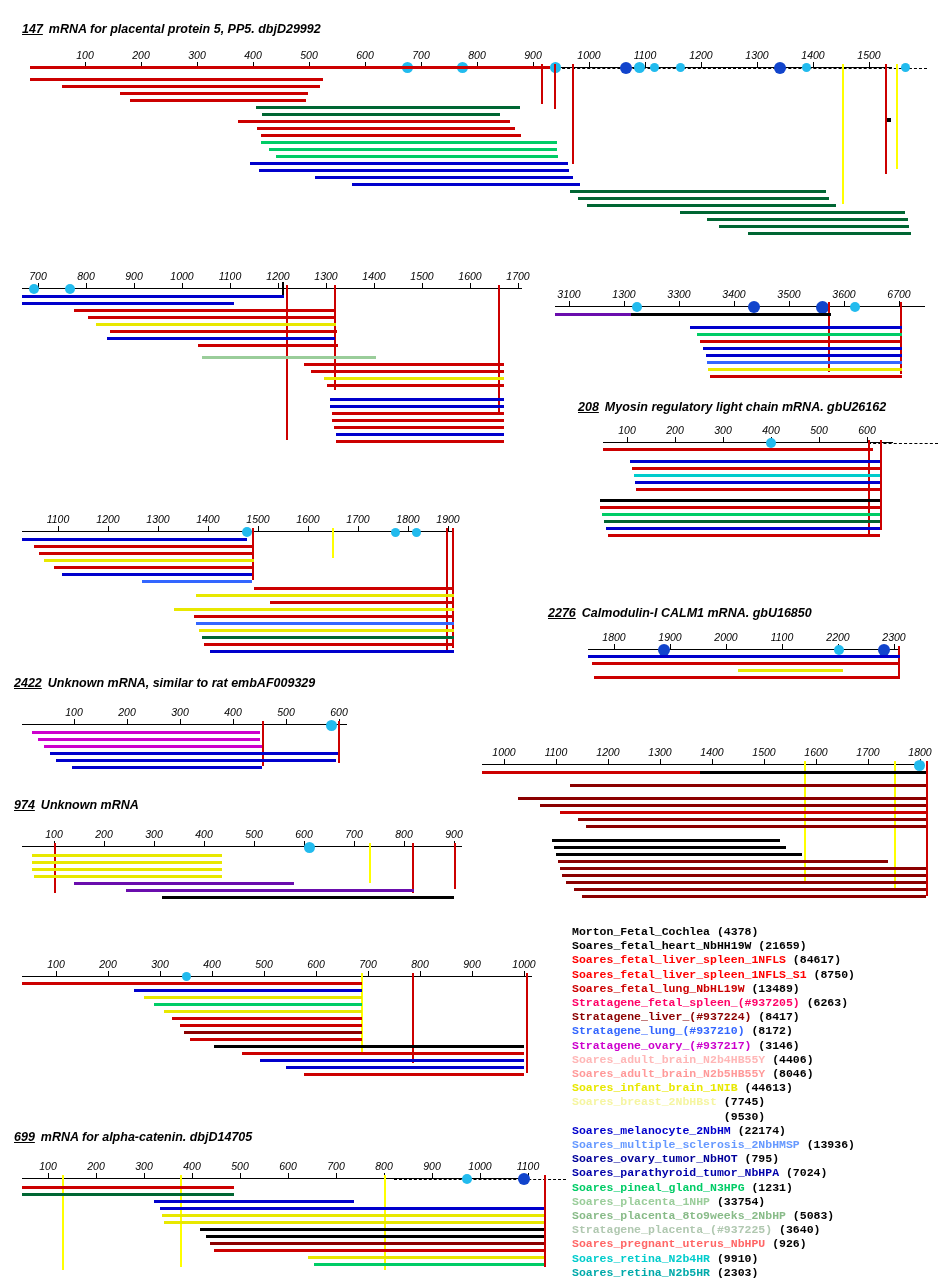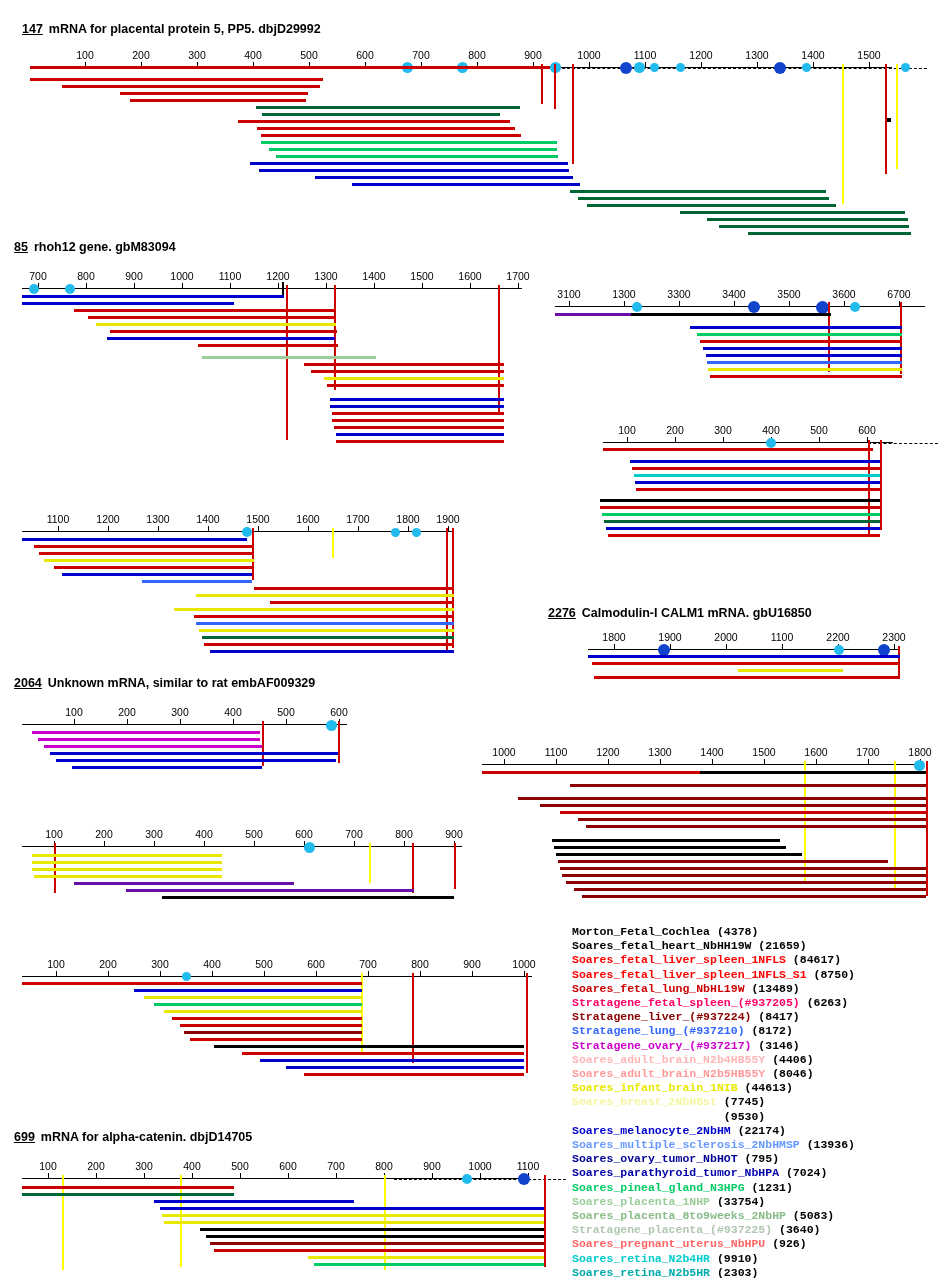--- a/index.html
+++ b/index.html
@@ -1,17 +1,17 @@
 <!DOCTYPE html>
 <html><head>
 <meta charset="utf-8">
 <style>
   html,body{margin:0;padding:0;background:#fff;}
   body{width:941px;height:1280px;position:relative;font-family:"Liberation Sans",sans-serif;}
-  .panel{position:absolute;}
+  .panel{position:absolute;font-style:italic;}
   .title{font-size:12.5px;font-weight:bold;color:#000;white-space:nowrap;}
   .title .acc{text-decoration:underline;margin-right:6px;}
   .axis{position:absolute;left:0;top:0;}
   .axis .line{position:absolute;left:0;top:0;height:1px;background:#000;}
   .tick{position:absolute;width:1px;background:#000;top:0;}
   .ticklabel{position:absolute;font-size:10.5px;color:#000;text-align:center;transform:translateX(-50%);}
   .seg{position:absolute;height:3px;}
   .vline{position:absolute;width:1.5px;}
   .dot{position:absolute;border-radius:50%;}
   .dashed{position:absolute;height:0;border-top:1.5px dashed #000;}
@@ -100,23 +100,20 @@
   <div class="seg" style="left:548px;top:168px;width:256px;background:#006633;"></div>
   <div class="seg" style="left:556px;top:175px;width:251px;background:#006633;"></div>
   <div class="seg" style="left:565px;top:182px;width:249px;background:#006633;"></div>
   <div class="seg" style="left:658px;top:189px;width:225px;background:#006633;"></div>
   <div class="seg" style="left:685px;top:196px;width:201px;background:#006633;"></div>
   <div class="seg" style="left:697px;top:203px;width:190px;background:#006633;"></div>
   <div class="seg" style="left:726px;top:210px;width:163px;background:#006633;"></div>
 </div>
 
 <div class="panel" style="left:14px;top:240px;width:520px;height:235px;">
-  <div class="title">
-    <span class="acc">85</span><span>rhoh12 gene. gbM83094</span>
-  </div>
   <div class="axis" style="top:48px;left:8px;width:505px;">
     <div class="line" style="width:500px;"></div>
     <div class="tick" style="left:16px;top:-5px;height:5px;"></div>
       <div class="ticklabel" style="left:16px;top:-18px;">700</div>
     <div class="tick" style="left:64px;top:-5px;height:5px;"></div>
       <div class="ticklabel" style="left:64px;top:-18px;">800</div>
     <div class="tick" style="left:112px;top:-5px;height:5px;"></div>
       <div class="ticklabel" style="left:112px;top:-18px;">900</div>
     <div class="tick" style="left:160px;top:-5px;height:5px;"></div>
       <div class="ticklabel" style="left:160px;top:-18px;">1000</div>
@@ -193,20 +190,23 @@
   <div class="seg" style="left:157px;top:75px;width:205px;background:#00cc66;"></div>
   <div class="seg" style="left:160px;top:82px;width:202px;background:#cc0000;"></div>
   <div class="seg" style="left:163px;top:89px;width:199px;background:#0000cc;"></div>
   <div class="seg" style="left:166px;top:96px;width:196px;background:#0000cc;"></div>
   <div class="seg" style="left:167px;top:103px;width:195px;background:#3366ff;"></div>
   <div class="seg" style="left:168px;top:110px;width:194px;background:#e8e800;"></div>
   <div class="seg" style="left:170px;top:117px;width:192px;background:#cc0000;"></div>
 </div>
 
 <div class="panel" style="left:578px;top:400px;width:362px;height:175px;">
+  <div class="title">
+    <span class="acc">208</span><span>Myosin regulatory light chain mRNA. gbU26162</span>
+  </div>
   <div class="axis" style="top:42px;left:25px;width:320px;">
     <div class="line" style="width:290px;"></div>
     <div class="tick" style="left:24px;top:-5px;height:5px;"></div>
       <div class="ticklabel" style="left:24px;top:-18px;">100</div>
     <div class="tick" style="left:72px;top:-5px;height:5px;"></div>
       <div class="ticklabel" style="left:72px;top:-18px;">200</div>
     <div class="tick" style="left:120px;top:-5px;height:5px;"></div>
       <div class="ticklabel" style="left:120px;top:-18px;">300</div>
     <div class="tick" style="left:168px;top:-5px;height:5px;"></div>
       <div class="ticklabel" style="left:168px;top:-18px;">400</div>
@@ -305,21 +305,21 @@
   <div class="dot" style="left:330px;top:38px;width:12px;height:12px;background:#1144cc;"></div>
   <div class="vline" style="left:350px;top:40px;height:30px;background:#cc0000;"></div>
   <div class="seg" style="left:40px;top:49px;width:312px;background:#0000cc;"></div>
   <div class="seg" style="left:44px;top:56px;width:306px;background:#cc0000;"></div>
   <div class="seg" style="left:190px;top:63px;width:105px;background:#e8e800;"></div>
   <div class="seg" style="left:46px;top:70px;width:306px;background:#cc0000;"></div>
 </div>
 
 <div class="panel" style="left:14px;top:676px;width:350px;height:105px;">
   <div class="title">
-    <span class="acc">2064</span><span>Unknown mRNA, similar to rat embAF009329</span>
+    <span class="acc">2422</span><span>Unknown mRNA, similar to rat embAF009329</span>
   </div>
   <div class="axis" style="top:48px;left:8px;width:330px;">
     <div class="line" style="width:325px;"></div>
     <div class="tick" style="left:52px;top:-5px;height:5px;"></div>
       <div class="ticklabel" style="left:52px;top:-18px;">100</div>
     <div class="tick" style="left:105px;top:-5px;height:5px;"></div>
       <div class="ticklabel" style="left:105px;top:-18px;">200</div>
     <div class="tick" style="left:158px;top:-5px;height:5px;"></div>
       <div class="ticklabel" style="left:158px;top:-18px;">300</div>
     <div class="tick" style="left:211px;top:-5px;height:5px;"></div>
@@ -379,20 +379,23 @@
   <div class="seg" style="left:82px;top:137px;width:246px;background:#000;"></div>
   <div class="seg" style="left:84px;top:144px;width:330px;background:#8b0000;"></div>
   <div class="seg" style="left:86px;top:151px;width:366px;background:#8b0000;"></div>
   <div class="seg" style="left:88px;top:158px;width:364px;background:#8b0000;"></div>
   <div class="seg" style="left:92px;top:165px;width:360px;background:#8b0000;"></div>
   <div class="seg" style="left:100px;top:172px;width:352px;background:#8b0000;"></div>
   <div class="seg" style="left:108px;top:179px;width:344px;background:#8b0000;"></div>
 </div>
 
 <div class="panel" style="left:14px;top:798px;width:470px;height:115px;">
+  <div class="title">
+    <span class="acc">974</span><span>Unknown mRNA</span>
+  </div>
   <div class="axis" style="top:48px;left:8px;width:450px;">
     <div class="line" style="width:440px;"></div>
     <div class="tick" style="left:32px;top:-5px;height:5px;"></div>
       <div class="ticklabel" style="left:32px;top:-18px;">100</div>
     <div class="tick" style="left:82px;top:-5px;height:5px;"></div>
       <div class="ticklabel" style="left:82px;top:-18px;">200</div>
     <div class="tick" style="left:132px;top:-5px;height:5px;"></div>
       <div class="ticklabel" style="left:132px;top:-18px;">300</div>
     <div class="tick" style="left:182px;top:-5px;height:5px;"></div>
       <div class="ticklabel" style="left:182px;top:-18px;">400</div>

